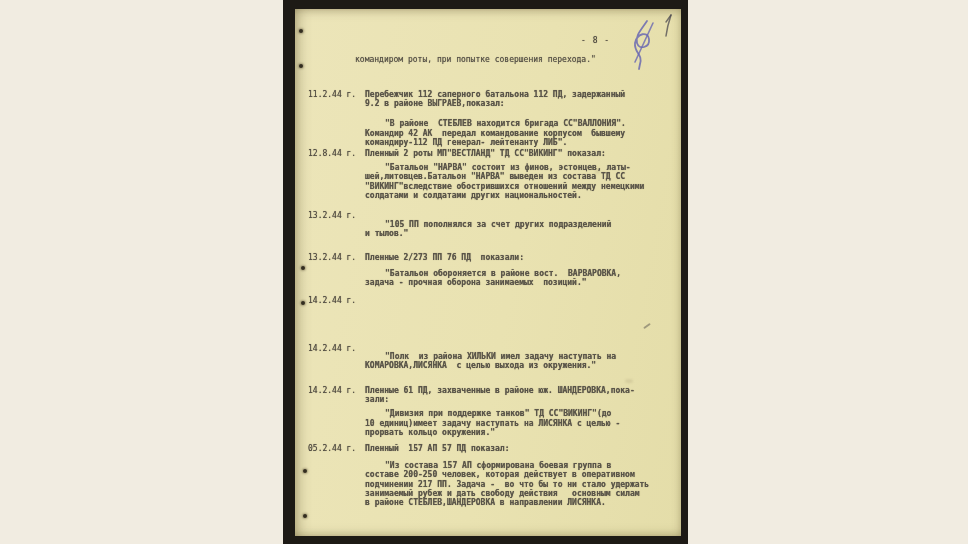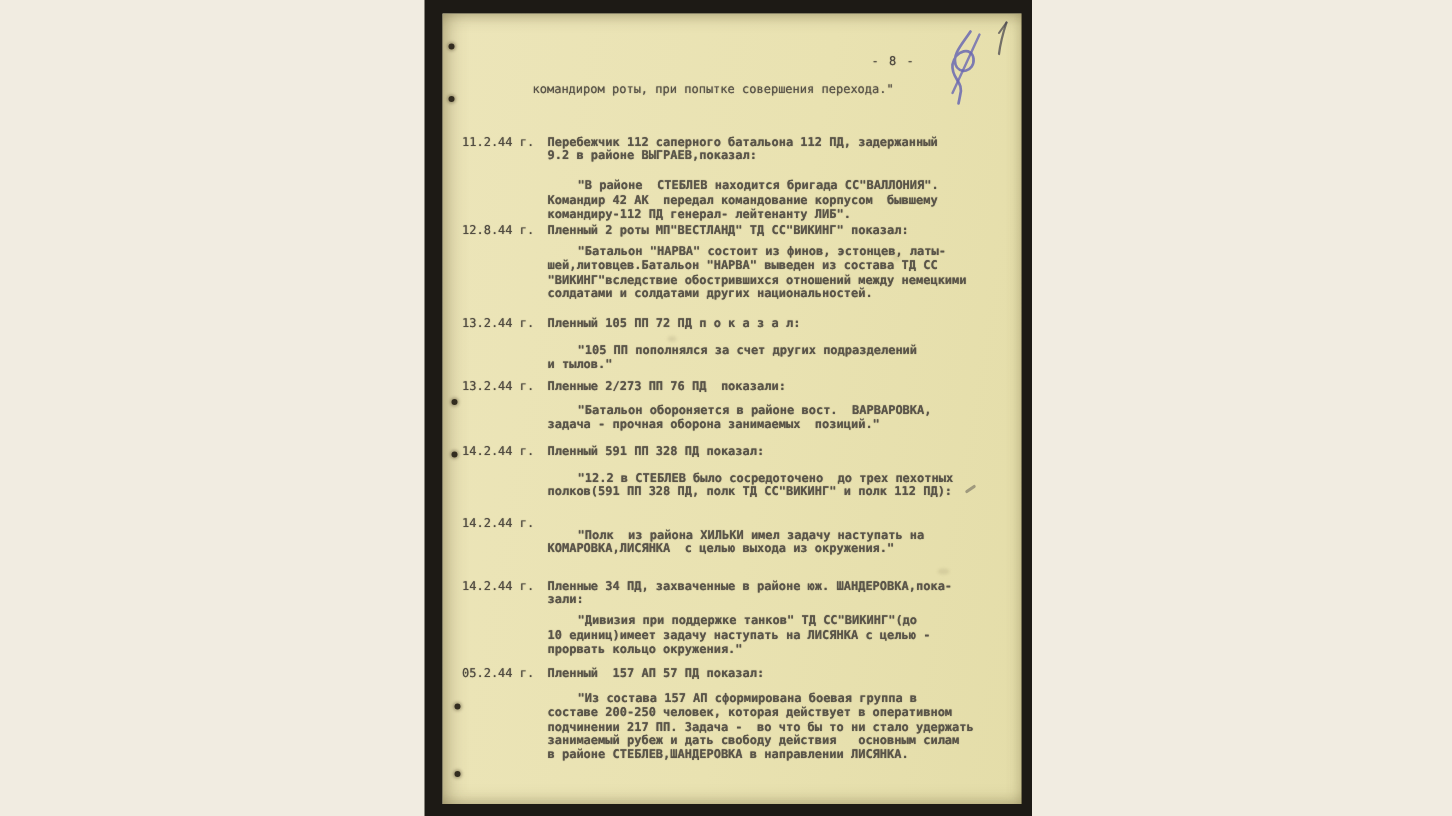--- a/index.html
+++ b/index.html
@@ -96,56 +96,50 @@
           <p class="txt quote" style="margin-top:5px">"Батальон "НАРВА" состоит из финов, эстонцев, латы-
 шей,литовцев.Батальон "НАРВА" выведен из состава ТД СС
 "ВИКИНГ"вследствие обострившихся отношений между немецкими
 солдатами и солдатами других национальностей.</p>
         </div>
       </div>
 
       <div class="entry" style="top:202px">
         <span class="txt date">13.2.44 г.</span>
         <div class="body">
-          <p class="txt heading">Пленный 105 ПП 72 ПД п о к а з а л:</p>
           <p class="txt quote" style="margin-top:9px">"105 ПП пополнялся за счет других подразделений
 и тылов."</p>
         </div>
       </div>
 
       <div class="entry" style="top:244px">
         <span class="txt date">13.2.44 г.</span>
         <div class="body">
           <p class="txt heading">Пленные 2/273 ПП 76 ПД  показали:</p>
           <p class="txt quote" style="margin-top:7px">"Батальон обороняется в районе вост.  ВАРВАРОВКА,
 задача - прочная оборона занимаемых  позиций."</p>
         </div>
       </div>
 
       <div class="entry" style="top:287px">
         <span class="txt date">14.2.44 г.</span>
-        <div class="body">
-          <p class="txt heading">Пленный 591 ПП 328 ПД показал:</p>
-          <p class="txt quote" style="margin-top:9px">"12.2 в СТЕБЛЕВ было сосредоточено  до трех пехотных
-полков(591 ПП 328 ПД, полк ТД СС"ВИКИНГ" и полк 112 ПД):</p>
-        </div>
       </div>
 
       <div class="entry" style="top:335px">
         <span class="txt date">14.2.44 г.</span>
         <div class="body">
           <p class="txt quote" style="margin-top:8px">"Полк  из района ХИЛЬКИ имел задачу наступать на
 КОМАРОВКА,ЛИСЯНКА  с целью выхода из окружения."</p>
         </div>
       </div>
 
       <div class="entry" style="top:377px">
         <span class="txt date">14.2.44 г.</span>
         <div class="body">
-          <p class="txt heading">Пленные 34 ПД, захваченные в районе юж. ШАНДЕРОВКА,пока-
+          <p class="txt heading">Пленные 61 ПД, захваченные в районе юж. ШАНДЕРОВКА,пока-
 зали:</p>
           <p class="txt quote" style="margin-top:5px">"Дивизия при поддержке танков" ТД СС"ВИКИНГ"(до
 10 единиц)имеет задачу наступать на ЛИСЯНКА с целью -
 прорвать кольцо окружения."</p>
         </div>
       </div>
 
       <div class="entry" style="top:435px">
         <span class="txt date">05.2.44 г.</span>
         <div class="body">

